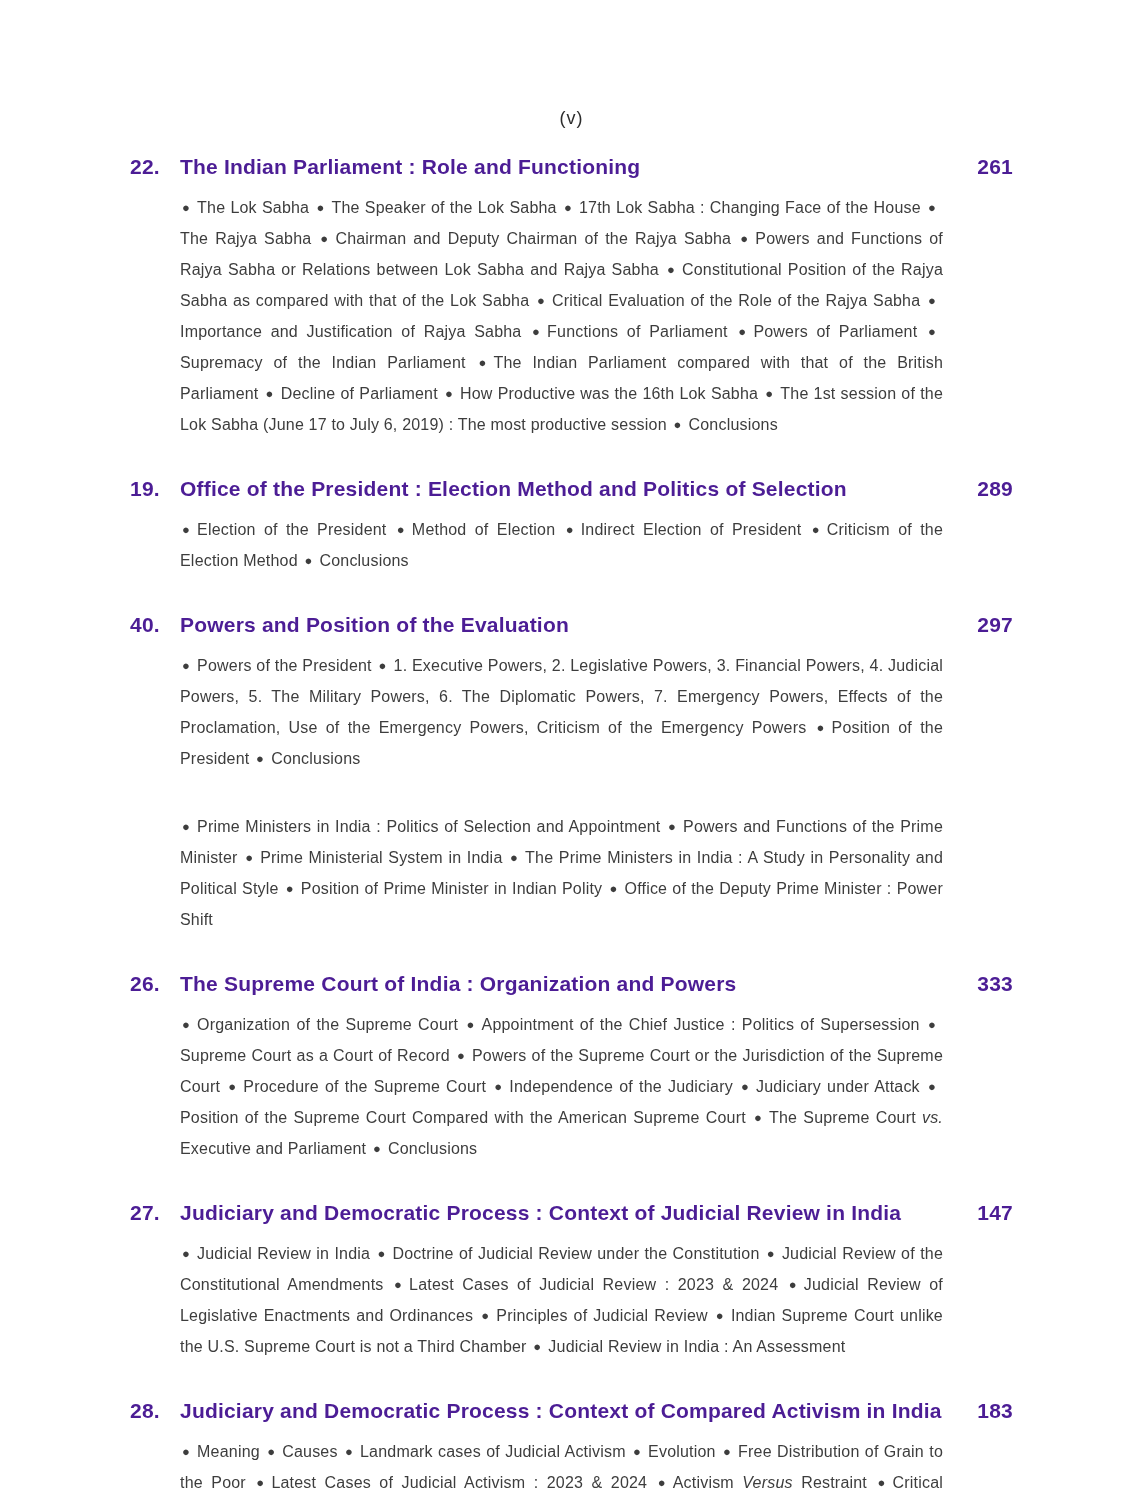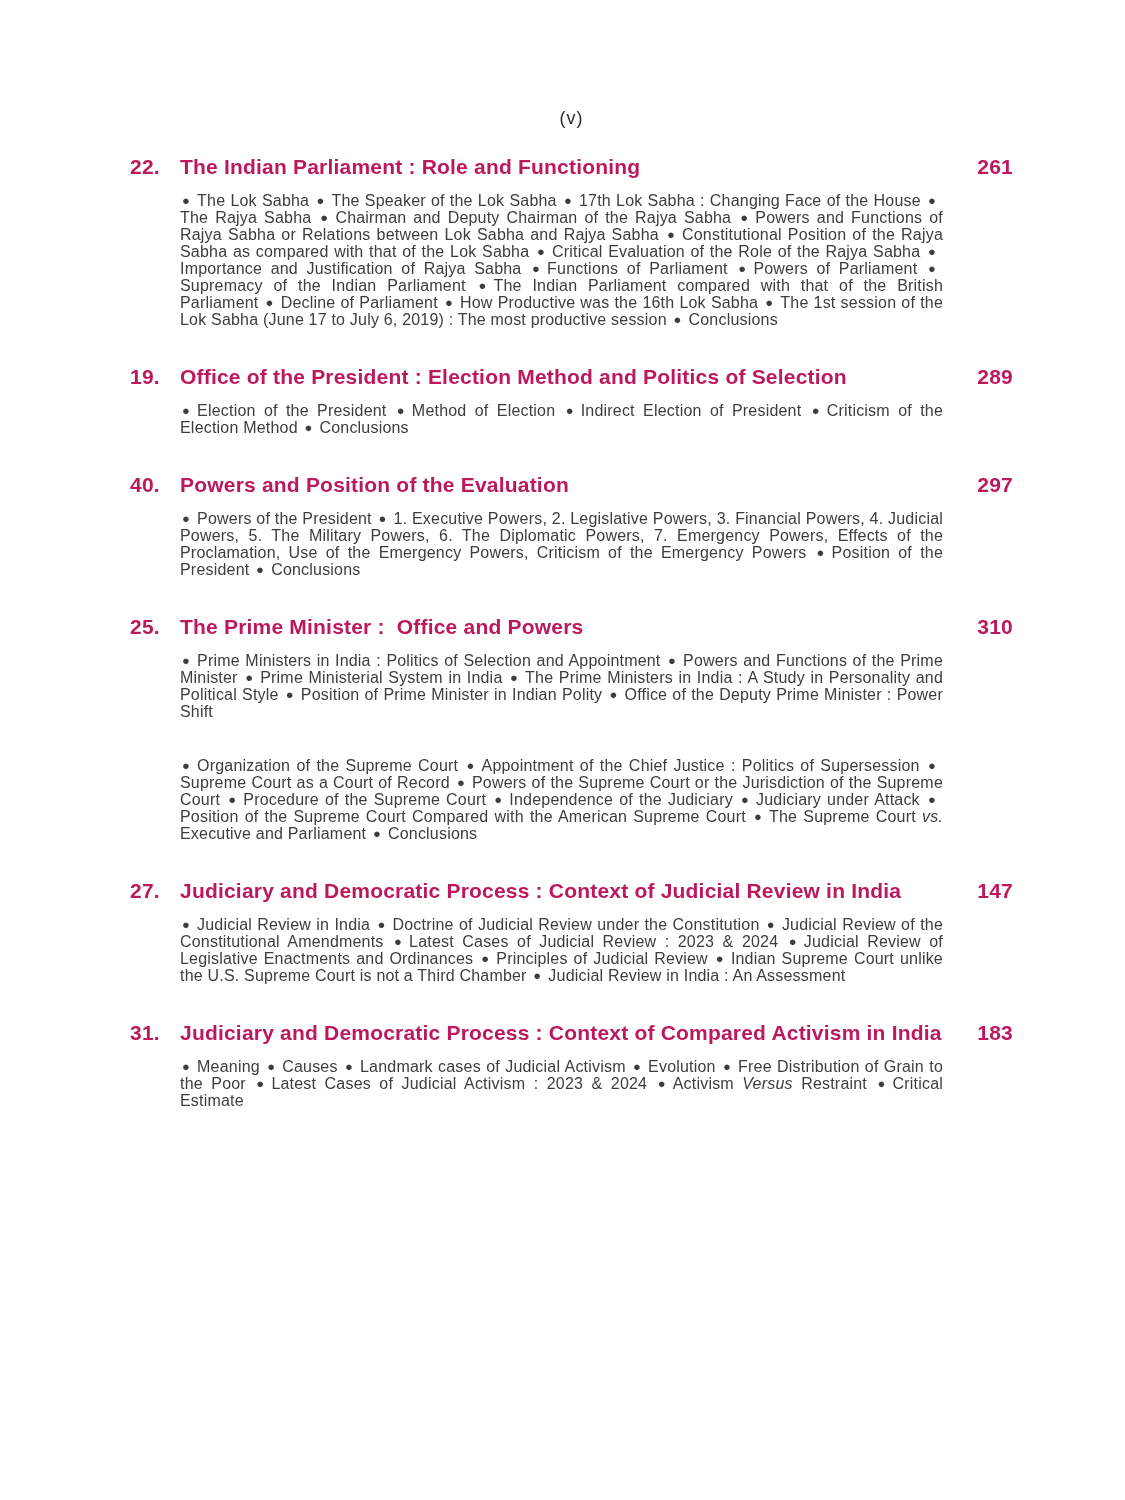--- a/index.html
+++ b/index.html
@@ -29,39 +29,39 @@
     margin-bottom: 26px;
   }
   .entry {
     margin-bottom: 37px;
   }
   .entry-head {
     display: flex;
     align-items: baseline;
     font-weight: bold;
     font-size: 21px;
-    color: #be185d;
+    color: #4c1d95;
     letter-spacing: 0.2px;
     margin-bottom: 13px;
   }
   .entry-head .num {
     flex: 0 0 50px;
   }
   .entry-head .title {
     flex: 1 1 auto;
     white-space: pre-wrap;
   }
   .entry-head .pageno {
     flex: 0 0 auto;
     text-align: center;
   }
   .topics {
     margin: 0 70px 0 50px;
     font-size: 16px;
-    line-height: 17px;
+    line-height: 31px;
     text-align: justify;
     color: #3d3d3d;
     letter-spacing: 0.2px;
   }
   .topics .bullet {
     display: inline-block;
     font-size: 13px;
     vertical-align: 1px;
     margin: 0 7px 0 2px;
     color: #3d3d3d;
@@ -98,43 +98,43 @@
   <section class="entry">
     <div class="entry-head">
       <span class="num">40.</span>
       <span class="title">Powers and Position of the Evaluation</span>
       <span class="pageno">297</span>
     </div>
     <p class="topics"><span class="bullet">●</span><span class="topic-text">Powers of the President</span>  <span class="bullet">●</span><span class="topic-text">1. Executive Powers, 2. Legislative Powers, 3. Financial Powers, 4. Judicial Powers, 5. The Military Powers, 6. The Diplomatic Powers, 7. Emergency Powers, Effects of the Proclamation, Use of the Emergency Powers, Criticism of the Emergency Powers</span>  <span class="bullet">●</span><span class="topic-text">Position of the President</span>  <span class="bullet">●</span><span class="topic-text">Conclusions</span></p>
   </section>
 
   <section class="entry">
-    <div class="entry-head">
-      <span class="num">25.</span>
-      <span class="title">The Prime Minister :  Office and Powers</span>
-      <span class="pageno">310</span>
-    </div>
     <p class="topics"><span class="bullet">●</span><span class="topic-text">Prime Ministers in India : Politics of Selection and Appointment</span>  <span class="bullet">●</span><span class="topic-text">Powers and Functions of the Prime Minister</span>  <span class="bullet">●</span><span class="topic-text">Prime Ministerial System in India</span>  <span class="bullet">●</span><span class="topic-text">The Prime Ministers in India : A Study in Personality and Political Style</span>  <span class="bullet">●</span><span class="topic-text">Position of Prime Minister in Indian Polity</span>  <span class="bullet">●</span><span class="topic-text">Office of the Deputy Prime Minister : Power Shift</span></p>
   </section>
 
   <section class="entry">
+    <div class="entry-head">
+      <span class="num">26.</span>
+      <span class="title">The Supreme Court of India : Organization and Powers</span>
+      <span class="pageno">333</span>
+    </div>
     <p class="topics"><span class="bullet">●</span><span class="topic-text">Organization of the Supreme Court</span>  <span class="bullet">●</span><span class="topic-text">Appointment of the Chief Justice : Politics of Supersession</span>  <span class="bullet">●</span><span class="topic-text">Supreme Court as a Court of Record</span>  <span class="bullet">●</span><span class="topic-text">Powers of the Supreme Court or the Jurisdiction of the Supreme Court</span>  <span class="bullet">●</span><span class="topic-text">Procedure of the Supreme Court</span>  <span class="bullet">●</span><span class="topic-text">Independence of the Judiciary</span>  <span class="bullet">●</span><span class="topic-text">Judiciary under Attack</span>  <span class="bullet">●</span><span class="topic-text">Position of the Supreme Court Compared with the American Supreme Court</span>  <span class="bullet">●</span><span class="topic-text">The Supreme Court <i>vs.</i> Executive and Parliament</span>  <span class="bullet">●</span><span class="topic-text">Conclusions</span></p>
   </section>
 
   <section class="entry">
     <div class="entry-head">
       <span class="num">27.</span>
       <span class="title">Judiciary and Democratic Process : Context of Judicial Review in India</span>
       <span class="pageno">147</span>
     </div>
     <p class="topics"><span class="bullet">●</span><span class="topic-text">Judicial Review in India</span>  <span class="bullet">●</span><span class="topic-text">Doctrine of Judicial Review under the Constitution</span>  <span class="bullet">●</span><span class="topic-text">Judicial Review of the Constitutional Amendments</span>  <span class="bullet">●</span><span class="topic-text">Latest Cases of Judicial Review : 2023 &amp; 2024</span>  <span class="bullet">●</span><span class="topic-text">Judicial Review of Legislative Enactments and Ordinances</span>  <span class="bullet">●</span><span class="topic-text">Principles of Judicial Review</span>  <span class="bullet">●</span><span class="topic-text">Indian Supreme Court unlike the U.S. Supreme Court is not a Third Chamber</span>  <span class="bullet">●</span><span class="topic-text">Judicial Review in India : An Assessment</span></p>
   </section>
 
   <section class="entry">
     <div class="entry-head">
-      <span class="num">31.</span>
+      <span class="num">28.</span>
       <span class="title">Judiciary and Democratic Process : Context of Compared Activism in India</span>
       <span class="pageno">183</span>
     </div>
     <p class="topics"><span class="bullet">●</span><span class="topic-text">Meaning</span>  <span class="bullet">●</span><span class="topic-text">Causes</span>  <span class="bullet">●</span><span class="topic-text">Landmark cases of Judicial Activism</span>  <span class="bullet">●</span><span class="topic-text">Evolution</span>  <span class="bullet">●</span><span class="topic-text">Free Distribution of Grain to the Poor</span>  <span class="bullet">●</span><span class="topic-text">Latest Cases of Judicial Activism : 2023 &amp; 2024</span>  <span class="bullet">●</span><span class="topic-text">Activism <i>Versus</i> Restraint</span>  <span class="bullet">●</span><span class="topic-text">Critical Estimate</span></p>
   </section>
 </div>
 </div>
 
 </body></html>

